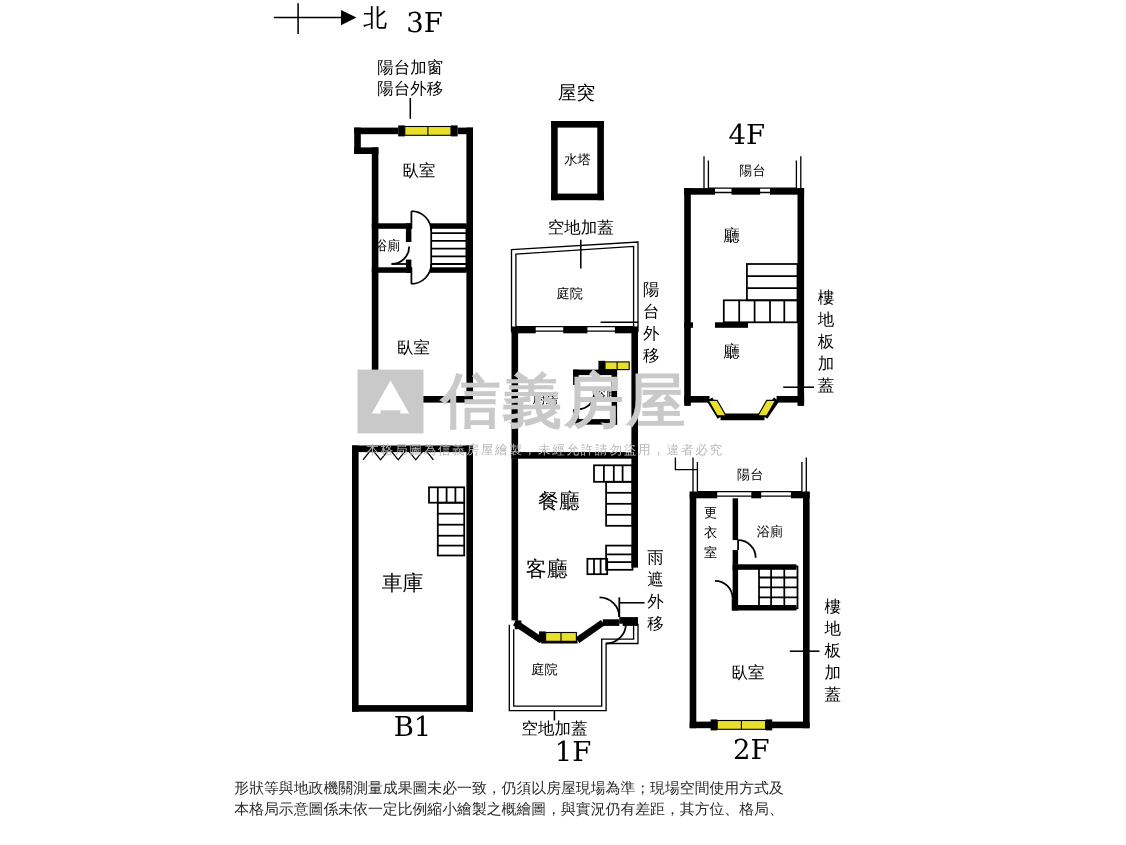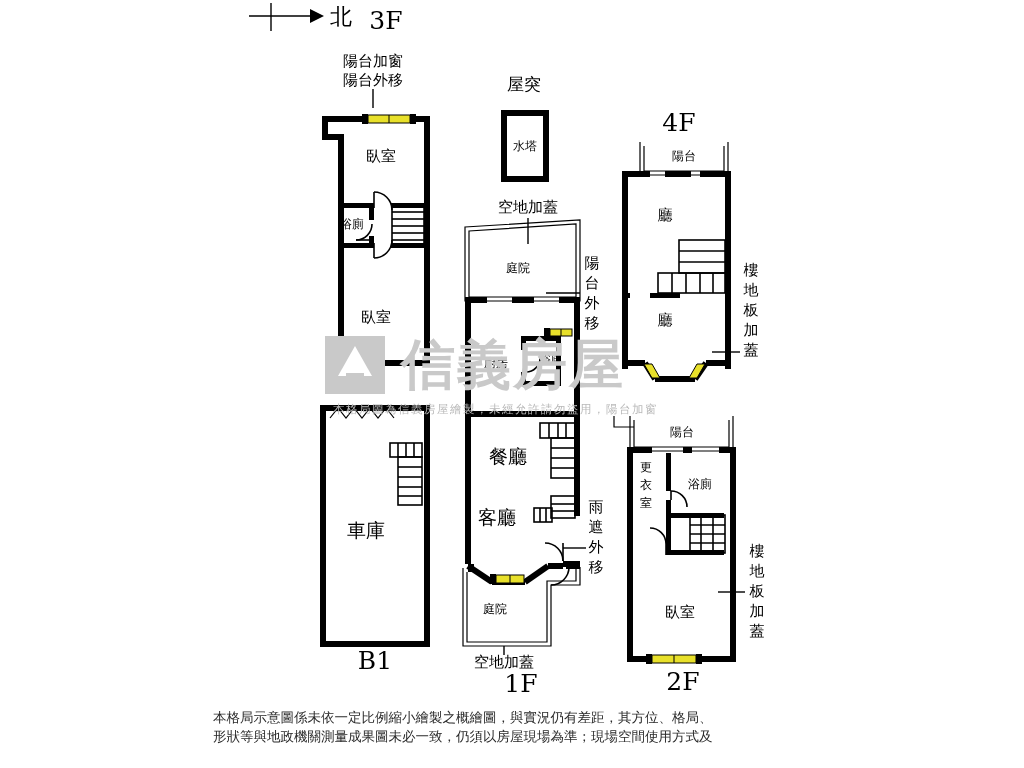--- a/index.html
+++ b/index.html
@@ -443,21 +443,21 @@
 
     <text class="floorlabel" x="683" y="690">2F</text>
 
   </svg>
 
   <div id="watermark">
     <div class="wm-mark">
       <div class="wm-logo"></div>
       <div class="wm-name">信義房屋</div>
     </div>
-    <div class="wm-note">本格局圖為信義房屋繪製，未經允許請勿盜用，陽台加窗</div>
+    <div class="wm-note">本格局圖為信義房屋繪製，未經允許請勿盜用，違者必究</div>
   </div>
 
   <div id="disclaimer">
+    <div>形狀等與地政機關測量成果圖未必一致，仍須以房屋現場為準；現場空間使用方式及</div>
     <div>本格局示意圖係未依一定比例縮小繪製之概繪圖，與實況仍有差距，其方位、格局、</div>
-    <div>形狀等與地政機關測量成果圖未必一致，仍須以房屋現場為準；現場空間使用方式及</div>
   </div>
 
 </div>
 
 </body></html>

